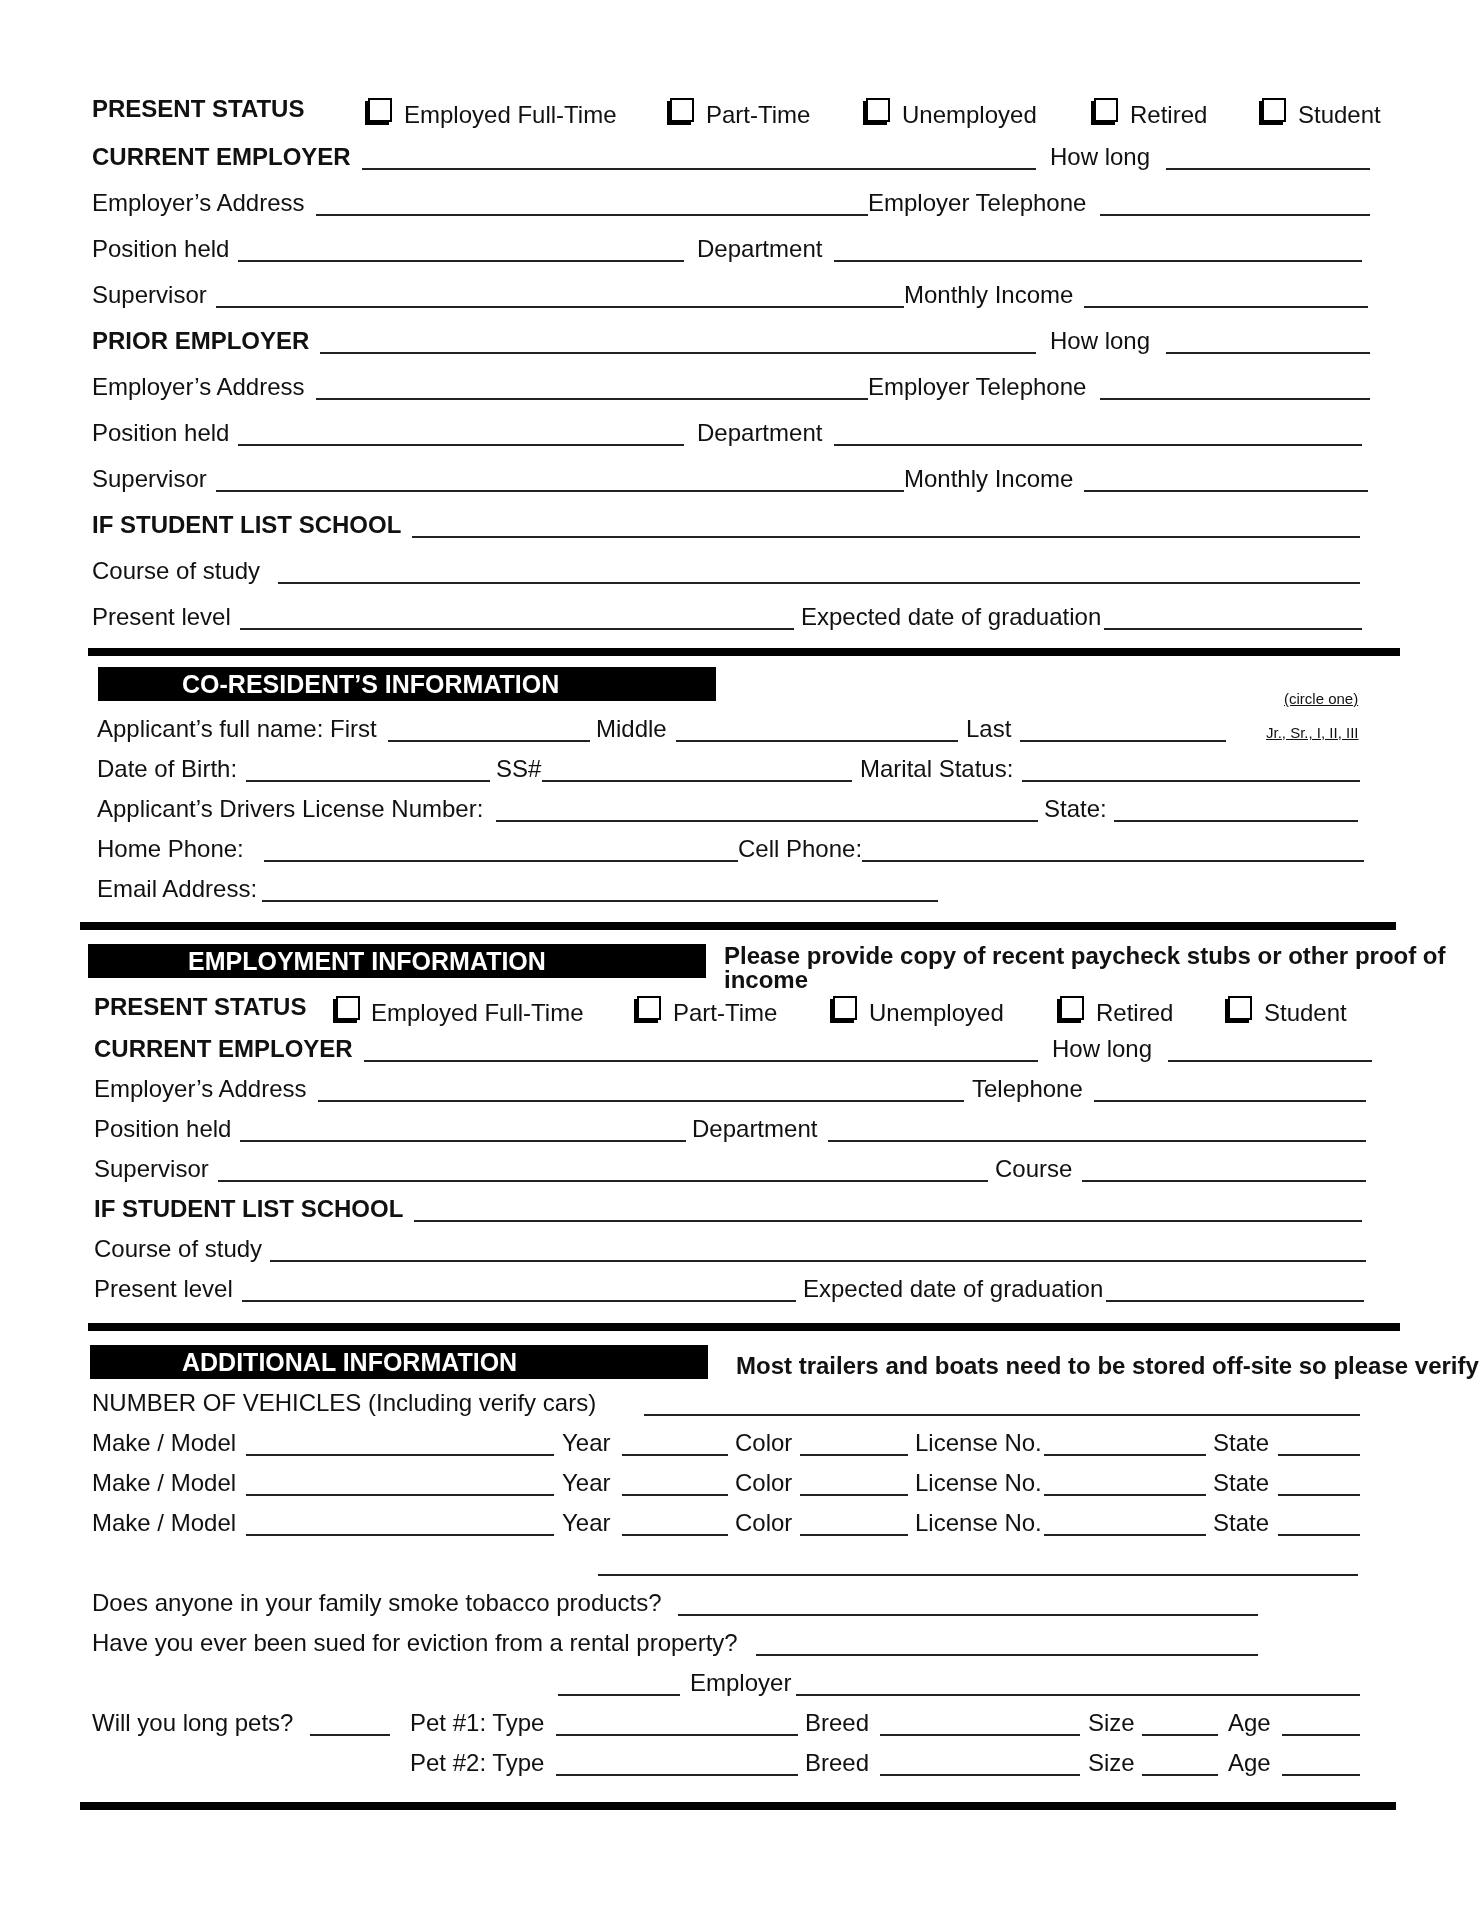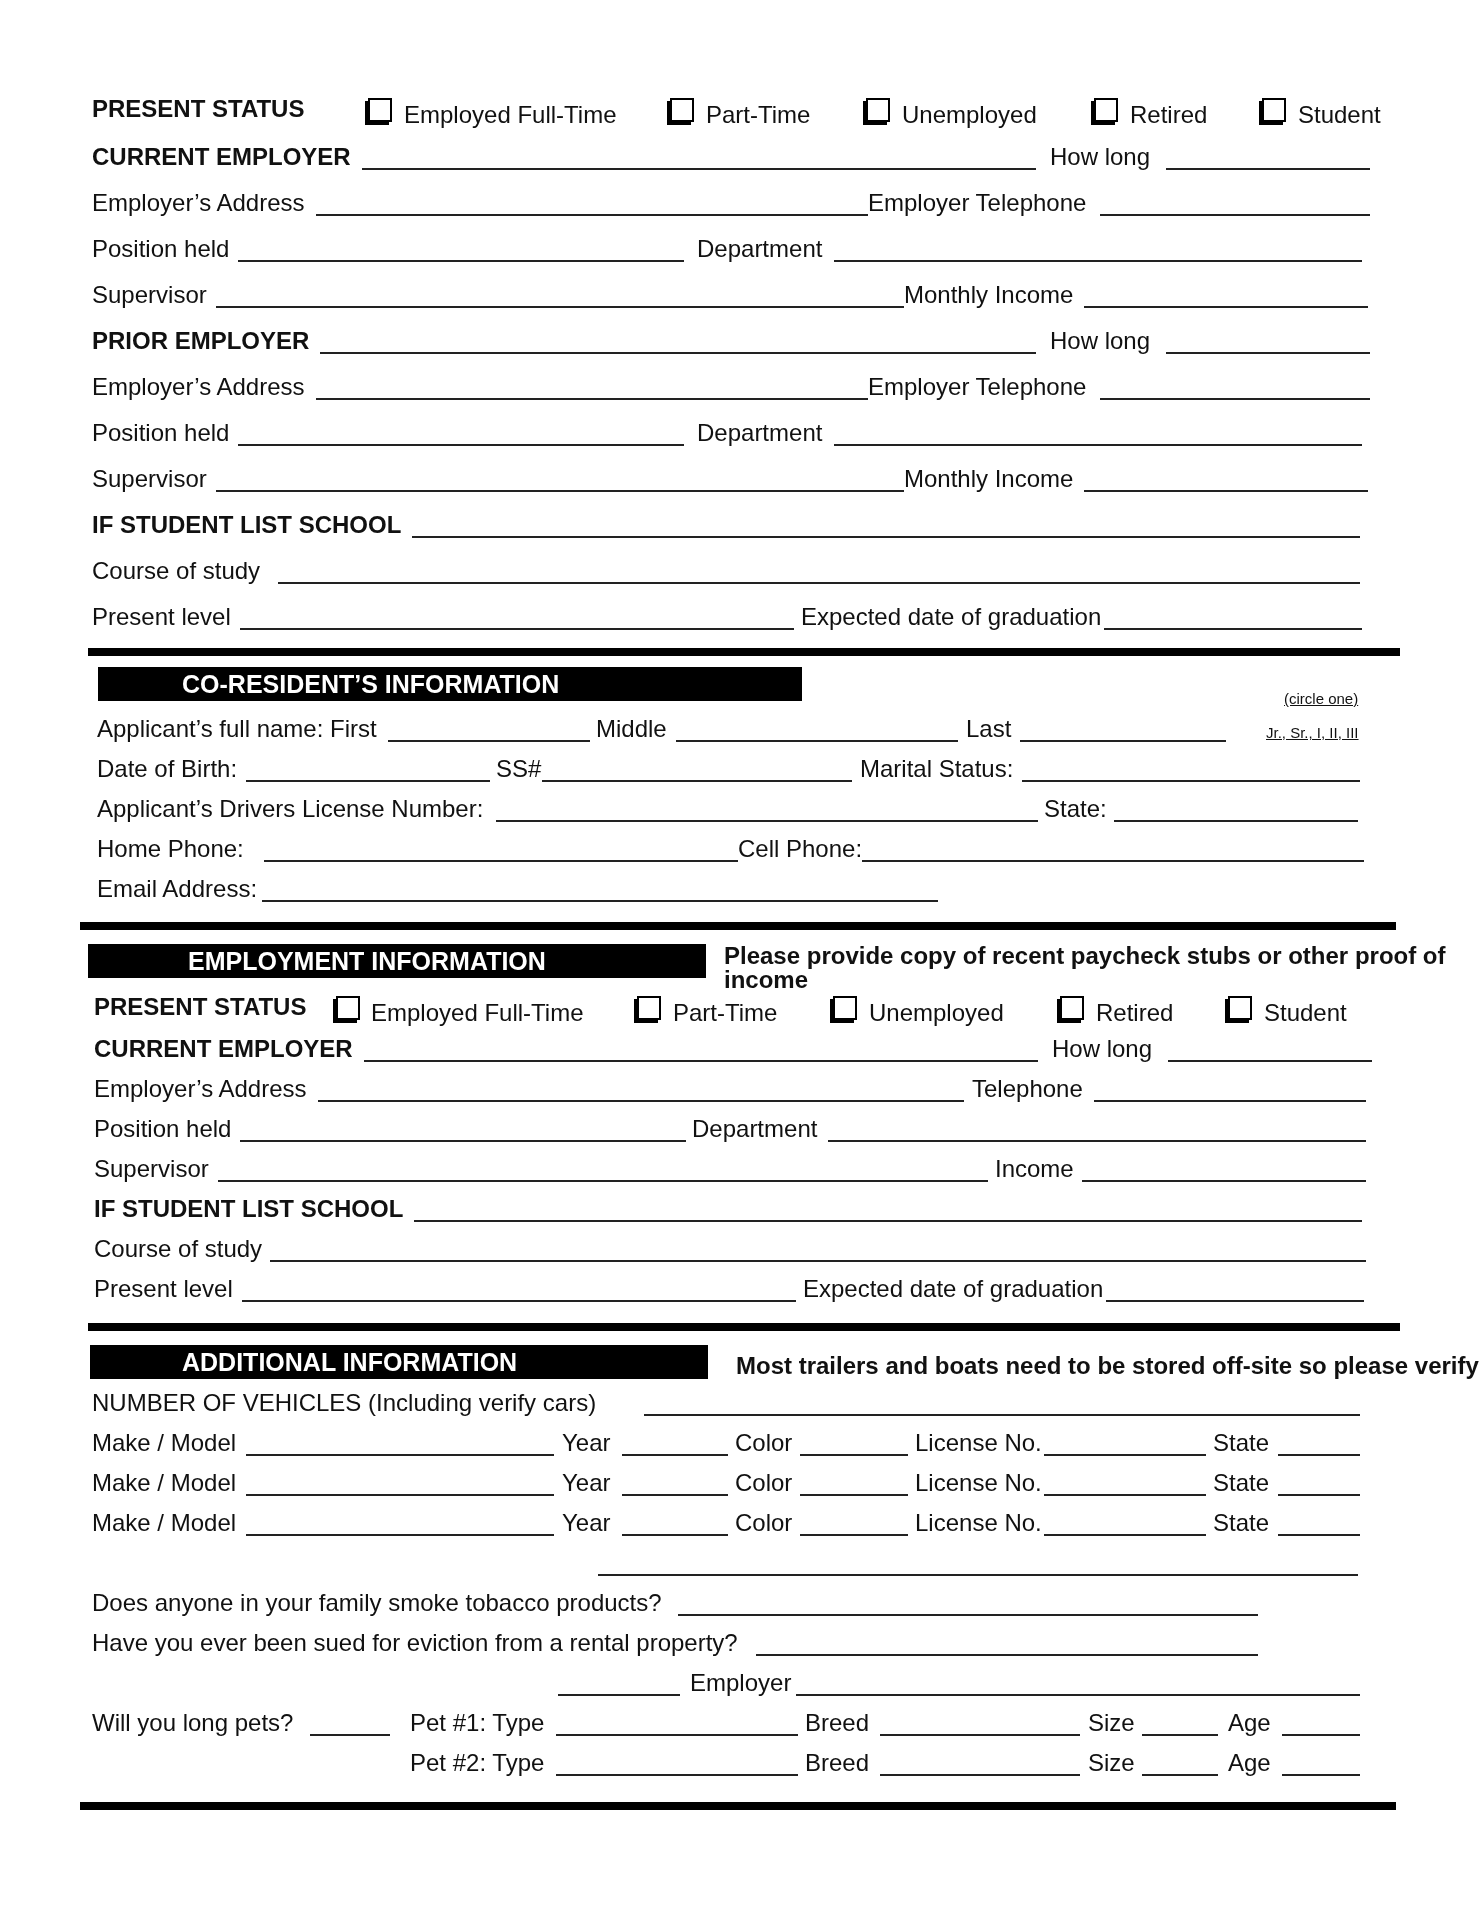--- a/index.html
+++ b/index.html
@@ -102,21 +102,21 @@
 
 <div class="row" style="top:602px;width:1484px">
   <span class="t" style="left:92px">Present level</span>
   <span class="u" style="left:240px;width:554px"></span>
   <span class="t" style="left:801px">Expected date of graduation</span>
   <span class="u" style="left:1104px;width:258px"></span>
 </div>
 
 <div class="bar" style="left:88px;top:648px;width:1312px"></div>
 
-<div class="hdr" style="left:98px;top:667px;width:704px;padding-left:84px">CO-RESIDENT’S INFORMATION</div>
+<div class="hdr" style="left:98px;top:667px;width:618px;padding-left:84px">CO-RESIDENT’S INFORMATION</div>
 <span class="small" style="left:1284px;top:690px">(circle one)</span>
 
 <div class="row" style="top:714px;width:1484px">
   <span class="t" style="left:97px">Applicant’s full name: First</span>
   <span class="u" style="left:388px;width:202px"></span>
   <span class="t" style="left:596px">Middle</span>
   <span class="u" style="left:676px;width:282px"></span>
   <span class="t" style="left:966px">Last</span>
   <span class="u" style="left:1020px;width:206px"></span>
   <span class="small" style="left:1266px;top:10px">Jr., Sr., I, II, III</span>
@@ -186,21 +186,21 @@
 <div class="row" style="top:1114px;width:1484px">
   <span class="t" style="left:94px">Position held</span>
   <span class="u" style="left:240px;width:446px"></span>
   <span class="t" style="left:692px">Department</span>
   <span class="u" style="left:828px;width:538px"></span>
 </div>
 
 <div class="row" style="top:1154px;width:1484px">
   <span class="t" style="left:94px">Supervisor</span>
   <span class="u" style="left:218px;width:770px"></span>
-  <span class="t" style="left:995px">Income</span>
+  <span class="t" style="left:995px">Course</span>
   <span class="u" style="left:1082px;width:284px"></span>
 </div>
 
 <div class="row" style="top:1194px;width:1484px">
   <span class="t b" style="left:94px">IF STUDENT LIST SCHOOL</span>
   <span class="u" style="left:414px;width:948px"></span>
 </div>
 
 <div class="row" style="top:1234px;width:1484px">
   <span class="t" style="left:94px">Course of study</span>

